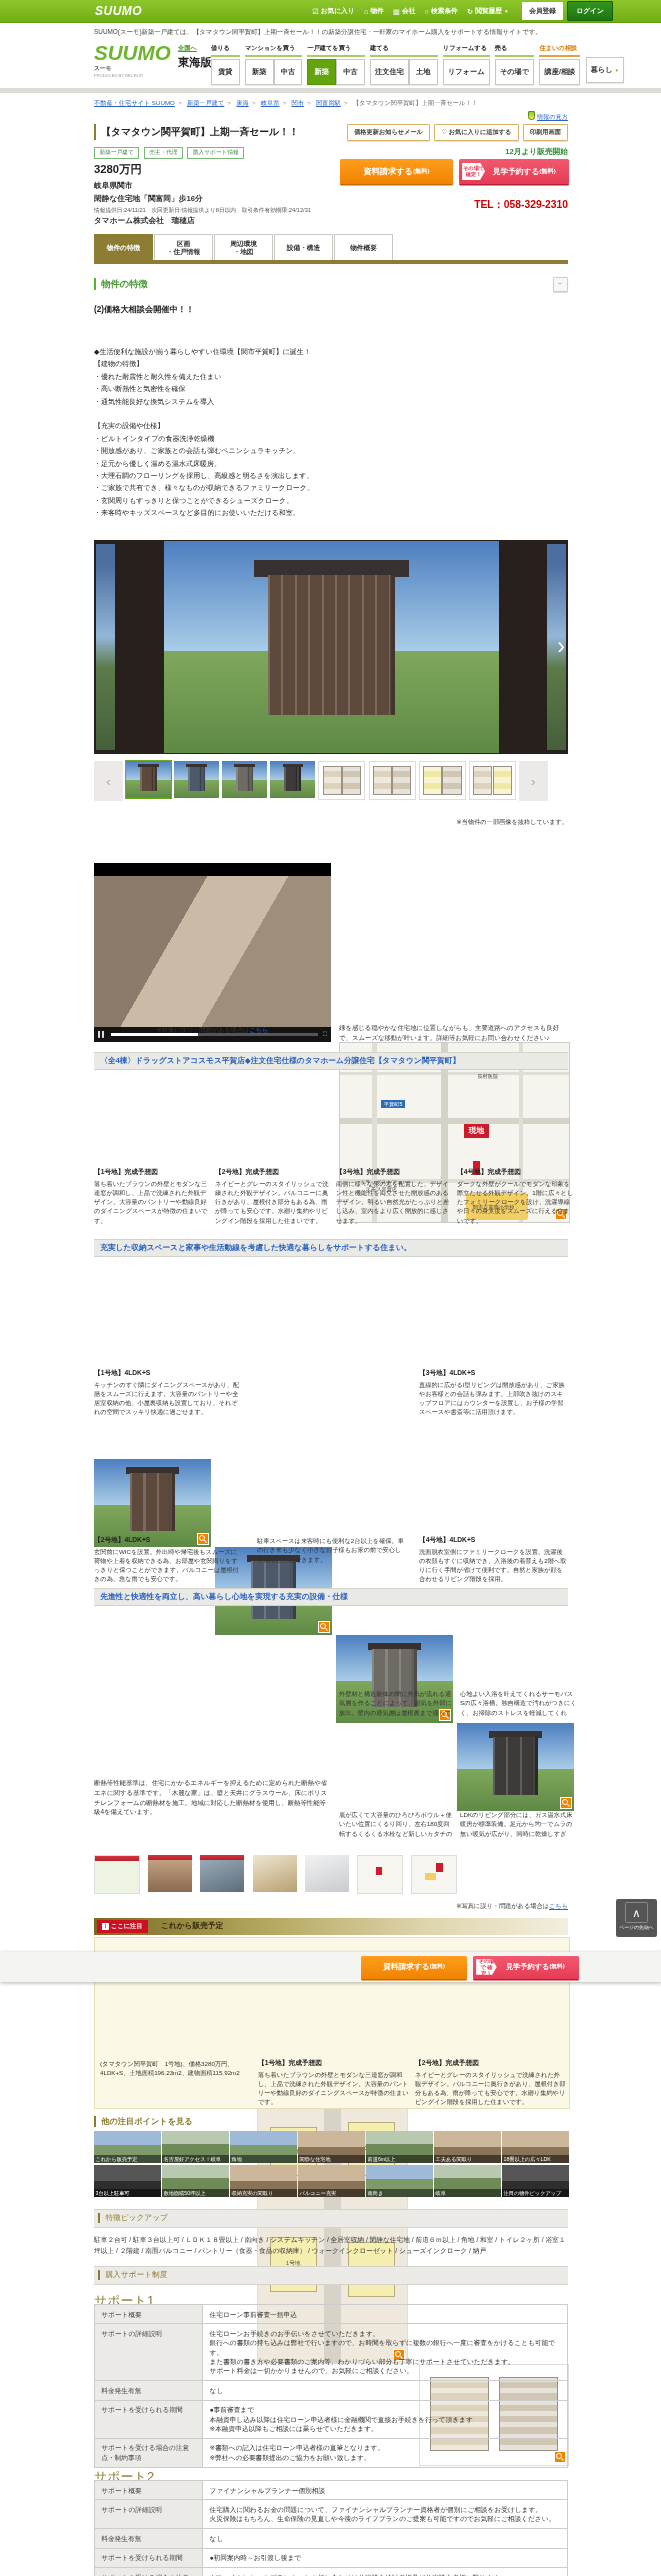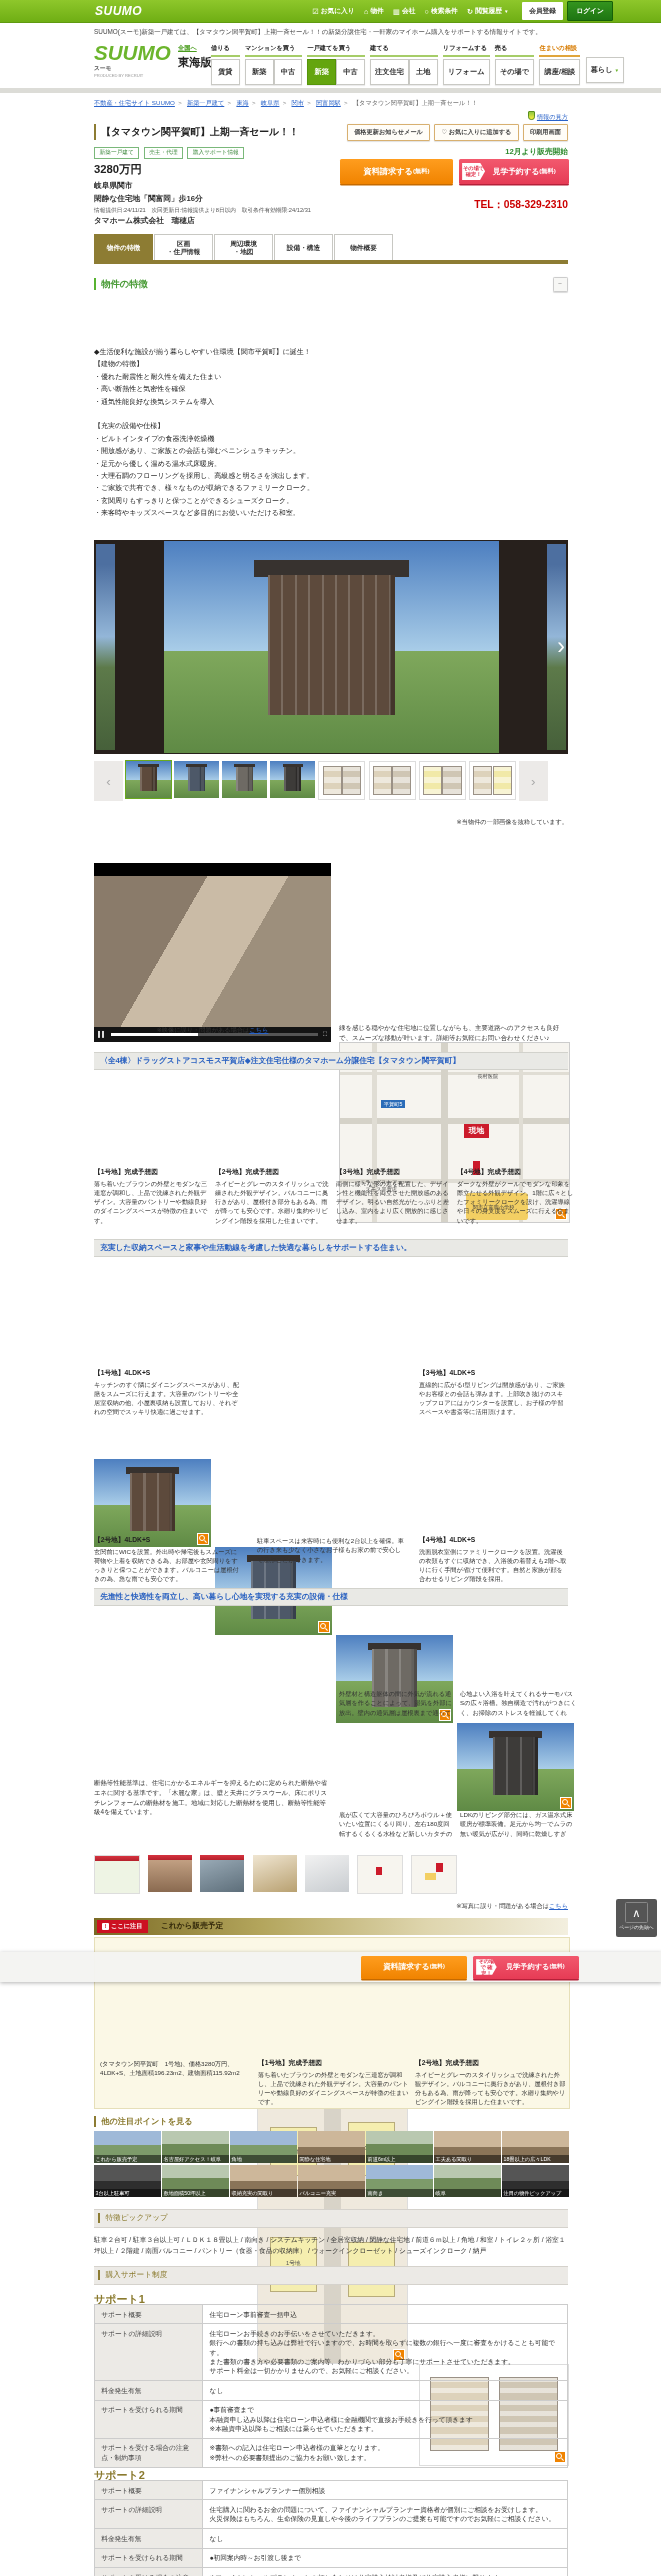--- a/index.html
+++ b/index.html
@@ -121,21 +121,21 @@
   .olivehead{font-size:8.2px;font-weight:bold;color:#8a7a2e;border-left:2.1px solid #8d7c33;padding-left:5.2px;line-height:11.3px}
   .tile{position:absolute;width:67px;height:32px;overflow:hidden;cursor:pointer}
   .tile .tlabel{position:absolute;left:0;right:0;bottom:0;background:rgba(0,0,0,.5);color:#fff;font-size:5.2px;padding:1px 1.5px;line-height:1.2}
   .ta{background:linear-gradient(180deg,#9fb9d8 0 45%,#7d9b6a 45%)}
   .tb2{background:linear-gradient(180deg,#b9c8b0 0 40%,#6e8a58 40%)}
   .tc{background:linear-gradient(180deg,#cdb79a 0 50%,#8a7458 50%)}
   .td2{background:linear-gradient(180deg,#555 0 50%,#2e2e2e 50%)}
   .graybar{height:18.5px;background:#eceae6;border-top:0.5px solid #d5d2cc;border-bottom:0.5px solid #d5d2cc;display:flex;align-items:center;box-sizing:border-box}
   .graybar .accent{width:2.1px;height:10.3px;background:#8d7c33;margin:0 5.2px 0 4.1px}
   .graybar .gt{font-size:7.7px;font-weight:normal;color:#8a7a2e}
-  .suplabel{font-size:11px;font-weight:bold;color:#8a7a2e}
+  .suplabel{font-size:13px;font-weight:normal;color:#8a7a2e}
   table.sup{border-collapse:collapse;width:474px}
   table.sup th{background:#eceae6;border:0.5px solid #ccc;width:95px;text-align:left;font-size:6.7px;font-weight:normal;color:#444;padding:4.6px 6.2px;vertical-align:top;line-height:9.3px}
   table.sup td{border:0.5px solid #ccc;font-size:6.7px;padding:4.6px 6.2px;line-height:9.3px;white-space:pre-line;vertical-align:top}
   .thstrip{display:flex;gap:3.1px}
   .thumb{width:45px;height:37px;cursor:pointer}
   .thumb.sel{outline:1.5px solid #6aaa1e;outline-offset:0.5px}
   .tharrow{width:29px;height:40px;background:#eceae8;color:#aaa;font-size:13.4px;display:flex;align-items:center;justify-content:center;cursor:pointer}
   .note-r{text-align:right;font-size:6.2px;color:#333}
 </style>
 </head>
@@ -297,20 +297,21 @@
   <div class="ptab">設備・構造</div>
   <div class="ptab">物件概要</div>
 </div>
 <div class="abs cw oliveband"></div>
 
 <div class="abs cw" style="top:278px">
   <div class="sechead-green">物件の特徴</div>
   <div class="collapse">−</div>
 </div>
 <div class="abs cw salebig" style="top:303px">
+    <div>(2)価格大相談会開催中！！</div>
 </div>
 <div class="abs cw bullets" style="top:346px">◆生活便利な施設が揃う暮らしやすい住環境【関市平賀町】に誕生！
 【建物の特徴】
 ・優れた耐震性と耐久性を備えた住まい
 ・高い断熱性と気密性を確保
 ・通気性能良好な換気システムを導入
 
 【充実の設備や仕様】
 ・ビルトインタイプの食器洗浄乾燥機
 ・開放感があり、ご家族との会話も弾むペニンシュラキッチン。

